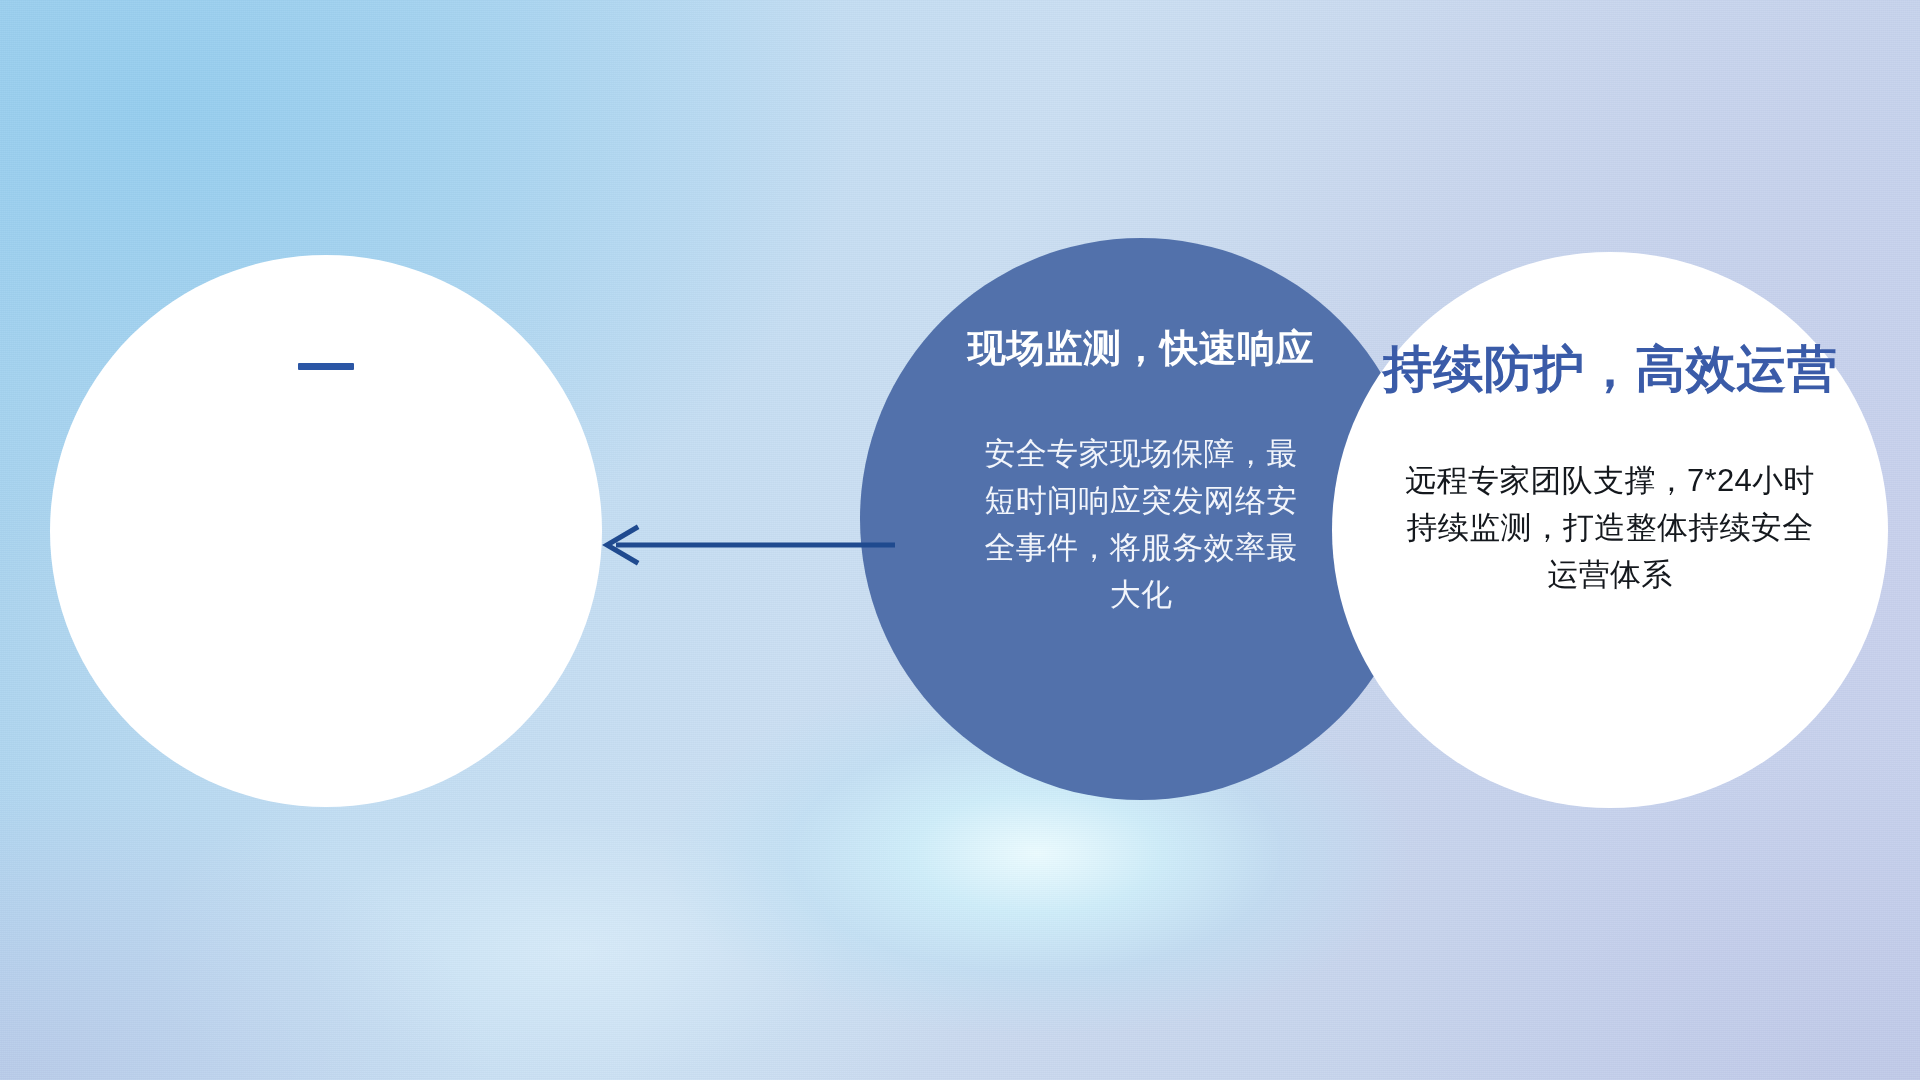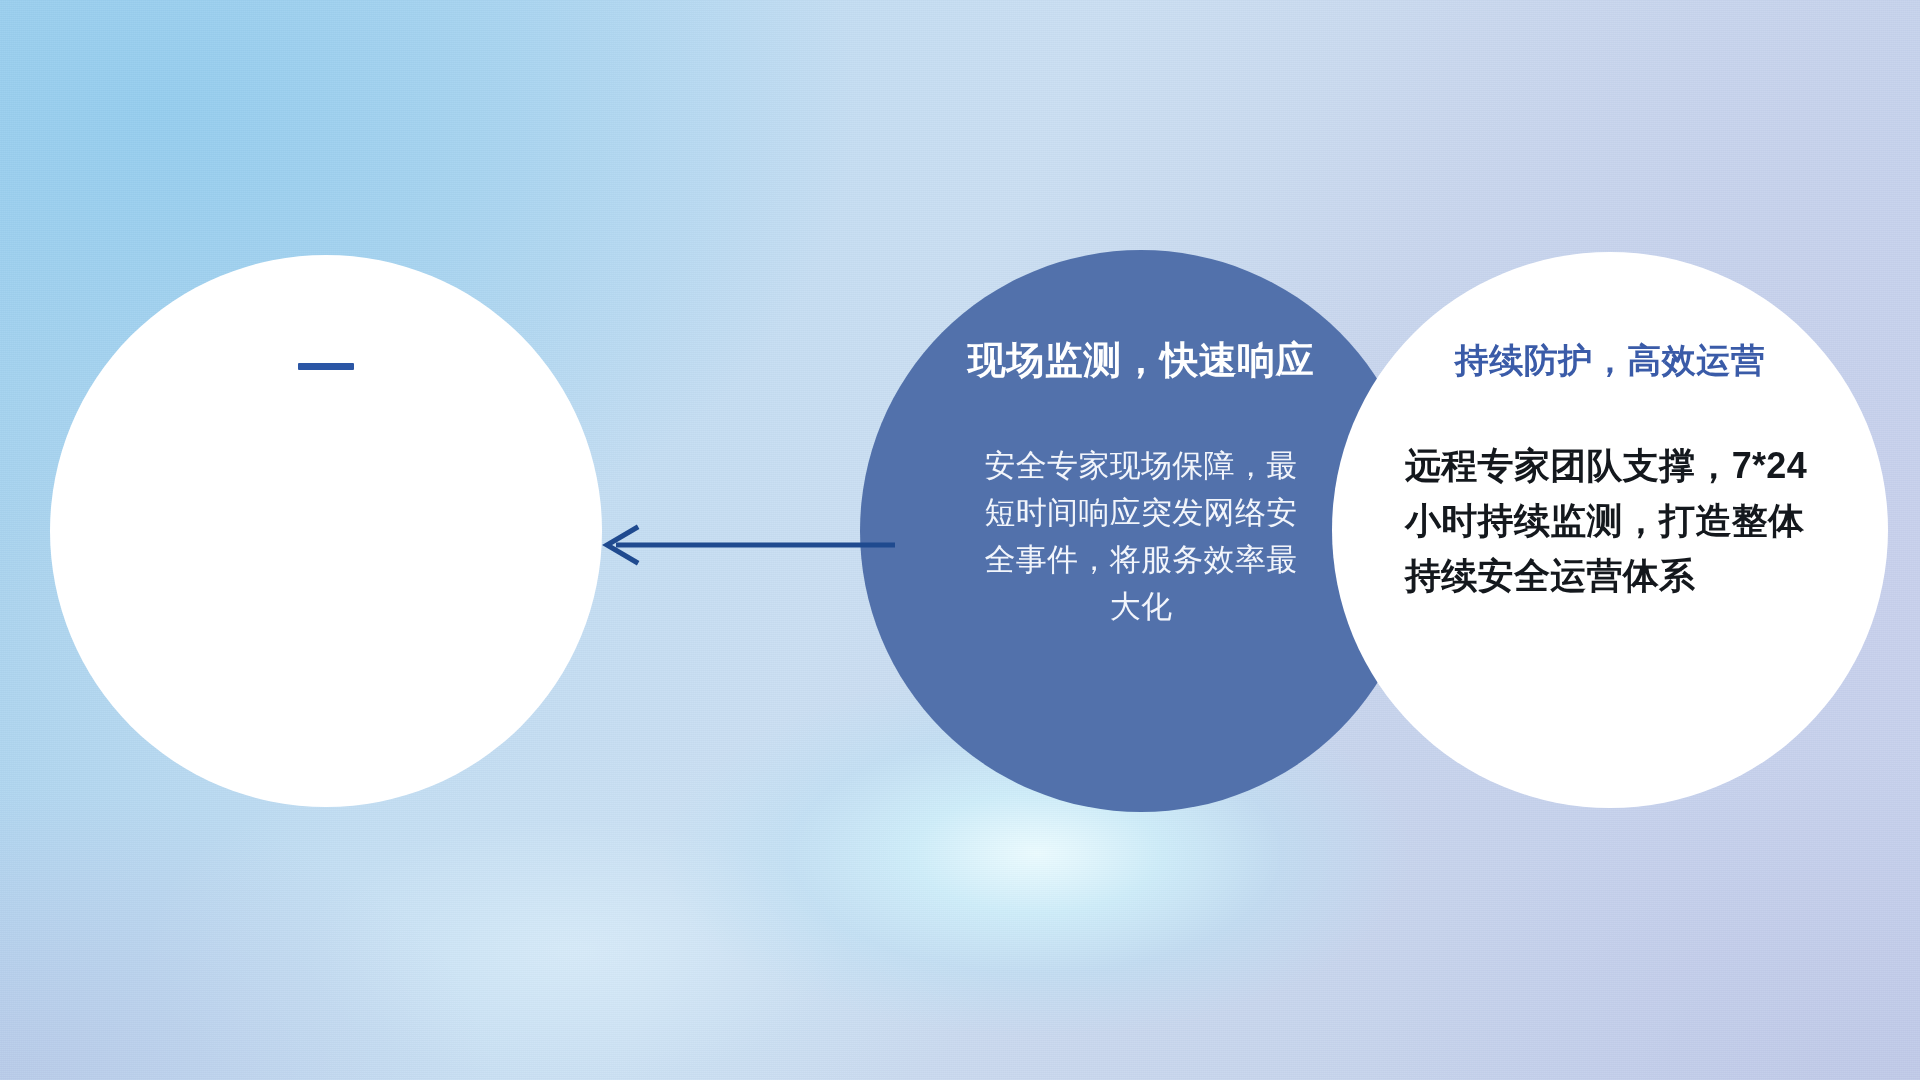--- a/index.html
+++ b/index.html
@@ -125,21 +125,21 @@
   }
   #left-lines .ln {
     margin-bottom: 37px;
     letter-spacing: 0.5px;
     white-space: pre;
   }
   #left-lines .ln:last-child { margin-bottom: 0; }
 
   
   #circle-mid {
-    left: 860px; top: 250px;
+    left: 860px; top: 238px;
     width: 562px; height: 562px;
     background: #5271ab;
     z-index: 4;
     justify-content: flex-start;
     padding-top: 90px;
   }
   #mid-title {
     color: #ffffff;
     font-weight: 700;
     font-size: 38px;
@@ -163,33 +163,33 @@
     left: 1332px; top: 252px;
     width: 556px; height: 556px;
     background: #ffffff;
     z-index: 5;
     justify-content: flex-start;
     padding-top: 90px;
   }
   #right-title {
     color: #3a5ba8;
     font-weight: 700;
-    font-size: 34px;
+    font-size: 50px;
     line-height: 1.1;
     white-space: nowrap;
     letter-spacing: 0.5px;
   }
   #right-body {
     margin-top: 60px;
     width: 410px;
     color: #14181d;
-    font-weight: 700;
-    font-size: 36px;
+    font-weight: 400;
+    font-size: 31px;
     line-height: 1.52;
-    text-align: left;
+    text-align: center;
     letter-spacing: 0.3px;
   }
 
   
   #arrow {
     position: absolute;
     left: 590px;
     top: 505px;
     width: 310px;
     height: 80px;

